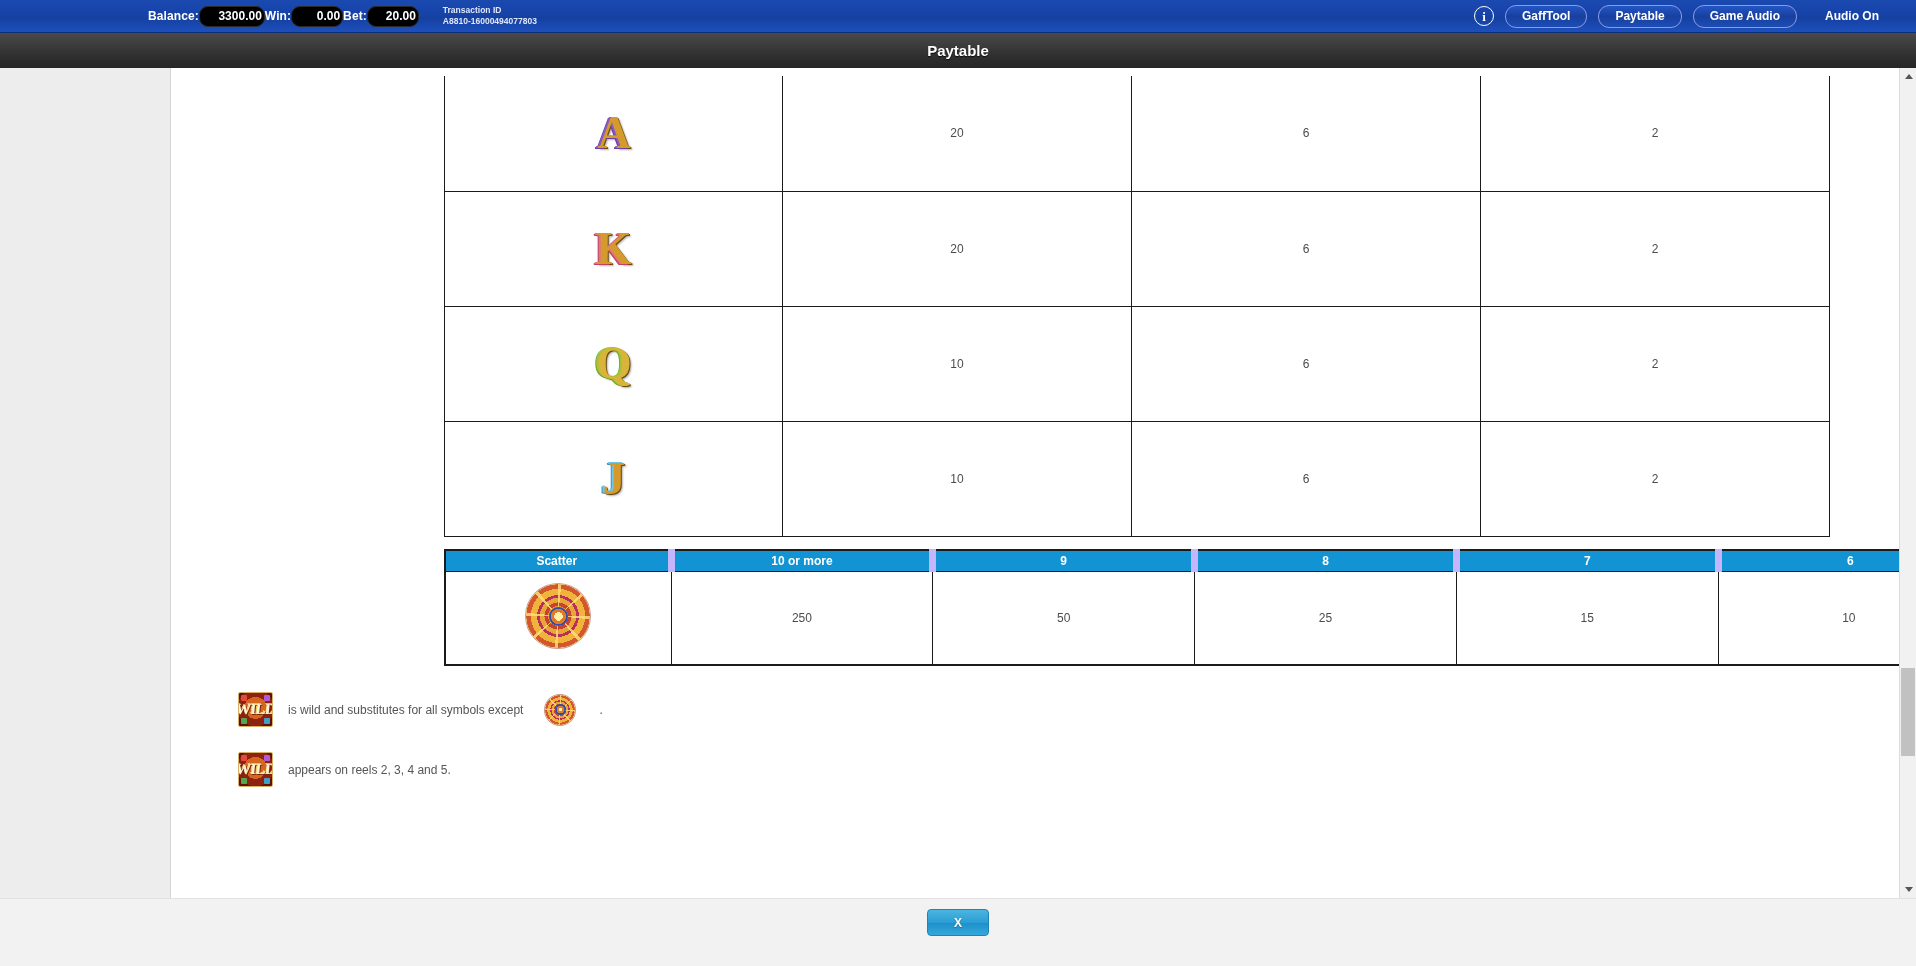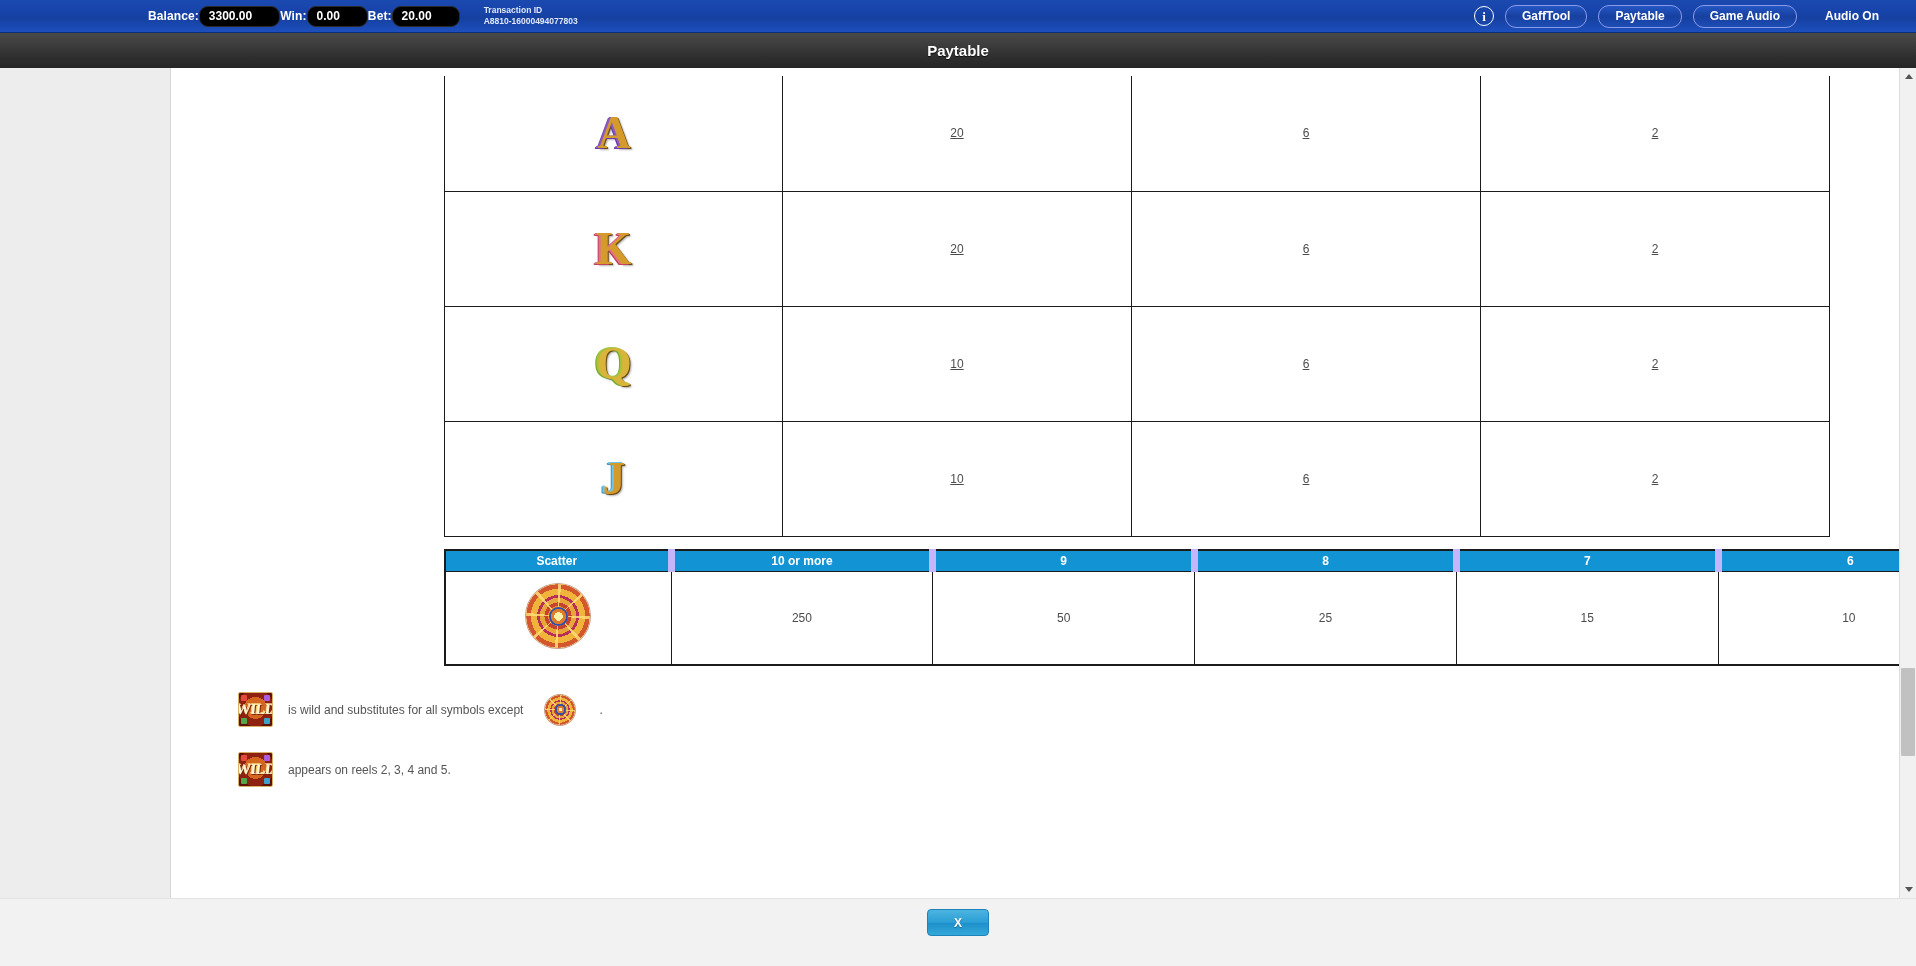--- a/index.html
+++ b/index.html
@@ -27,21 +27,21 @@
     color: #ffffff;
     font-size: 12px; font-weight: bold;
     letter-spacing: .1px;
     white-space: nowrap;
   }
   .meter-value {
     background: #000000;
     color: #ffffff;
     font-size: 12px; font-weight: bold;
     border-radius: 9px;
-    padding: 2px 27px 3px 9px;
+    padding: 2px 2px 3px 9px;
     min-width: 66px;
     text-align: right;
     border: 1px solid #2a2a2a;
   }
   .meter-value.narrow { min-width: 52px; }
 
   .txn {
     margin-left: 24px;
     color: #dfe7fb;
     line-height: 1.25;
@@ -123,21 +123,21 @@
   table.paytable td {
     border: 1px solid #1b1b1b;
     height: 115px;
     text-align: center;
     vertical-align: middle;
     font-size: 12px;
     color: #4c4c4c;
   }
   table.paytable tr:first-child td { border-top: none; }
   table.paytable td.sym { width: 338px; }
-  table.paytable td.num { width: 349px; text-decoration: underline; }
+  table.paytable td.num { width: 349px; }
 
   
   .glyph {
     display: inline-block;
     font-family: "Liberation Serif", serif;
     font-weight: bold;
     font-size: 46px;
     line-height: 1;
     letter-spacing: -1px;
   }

